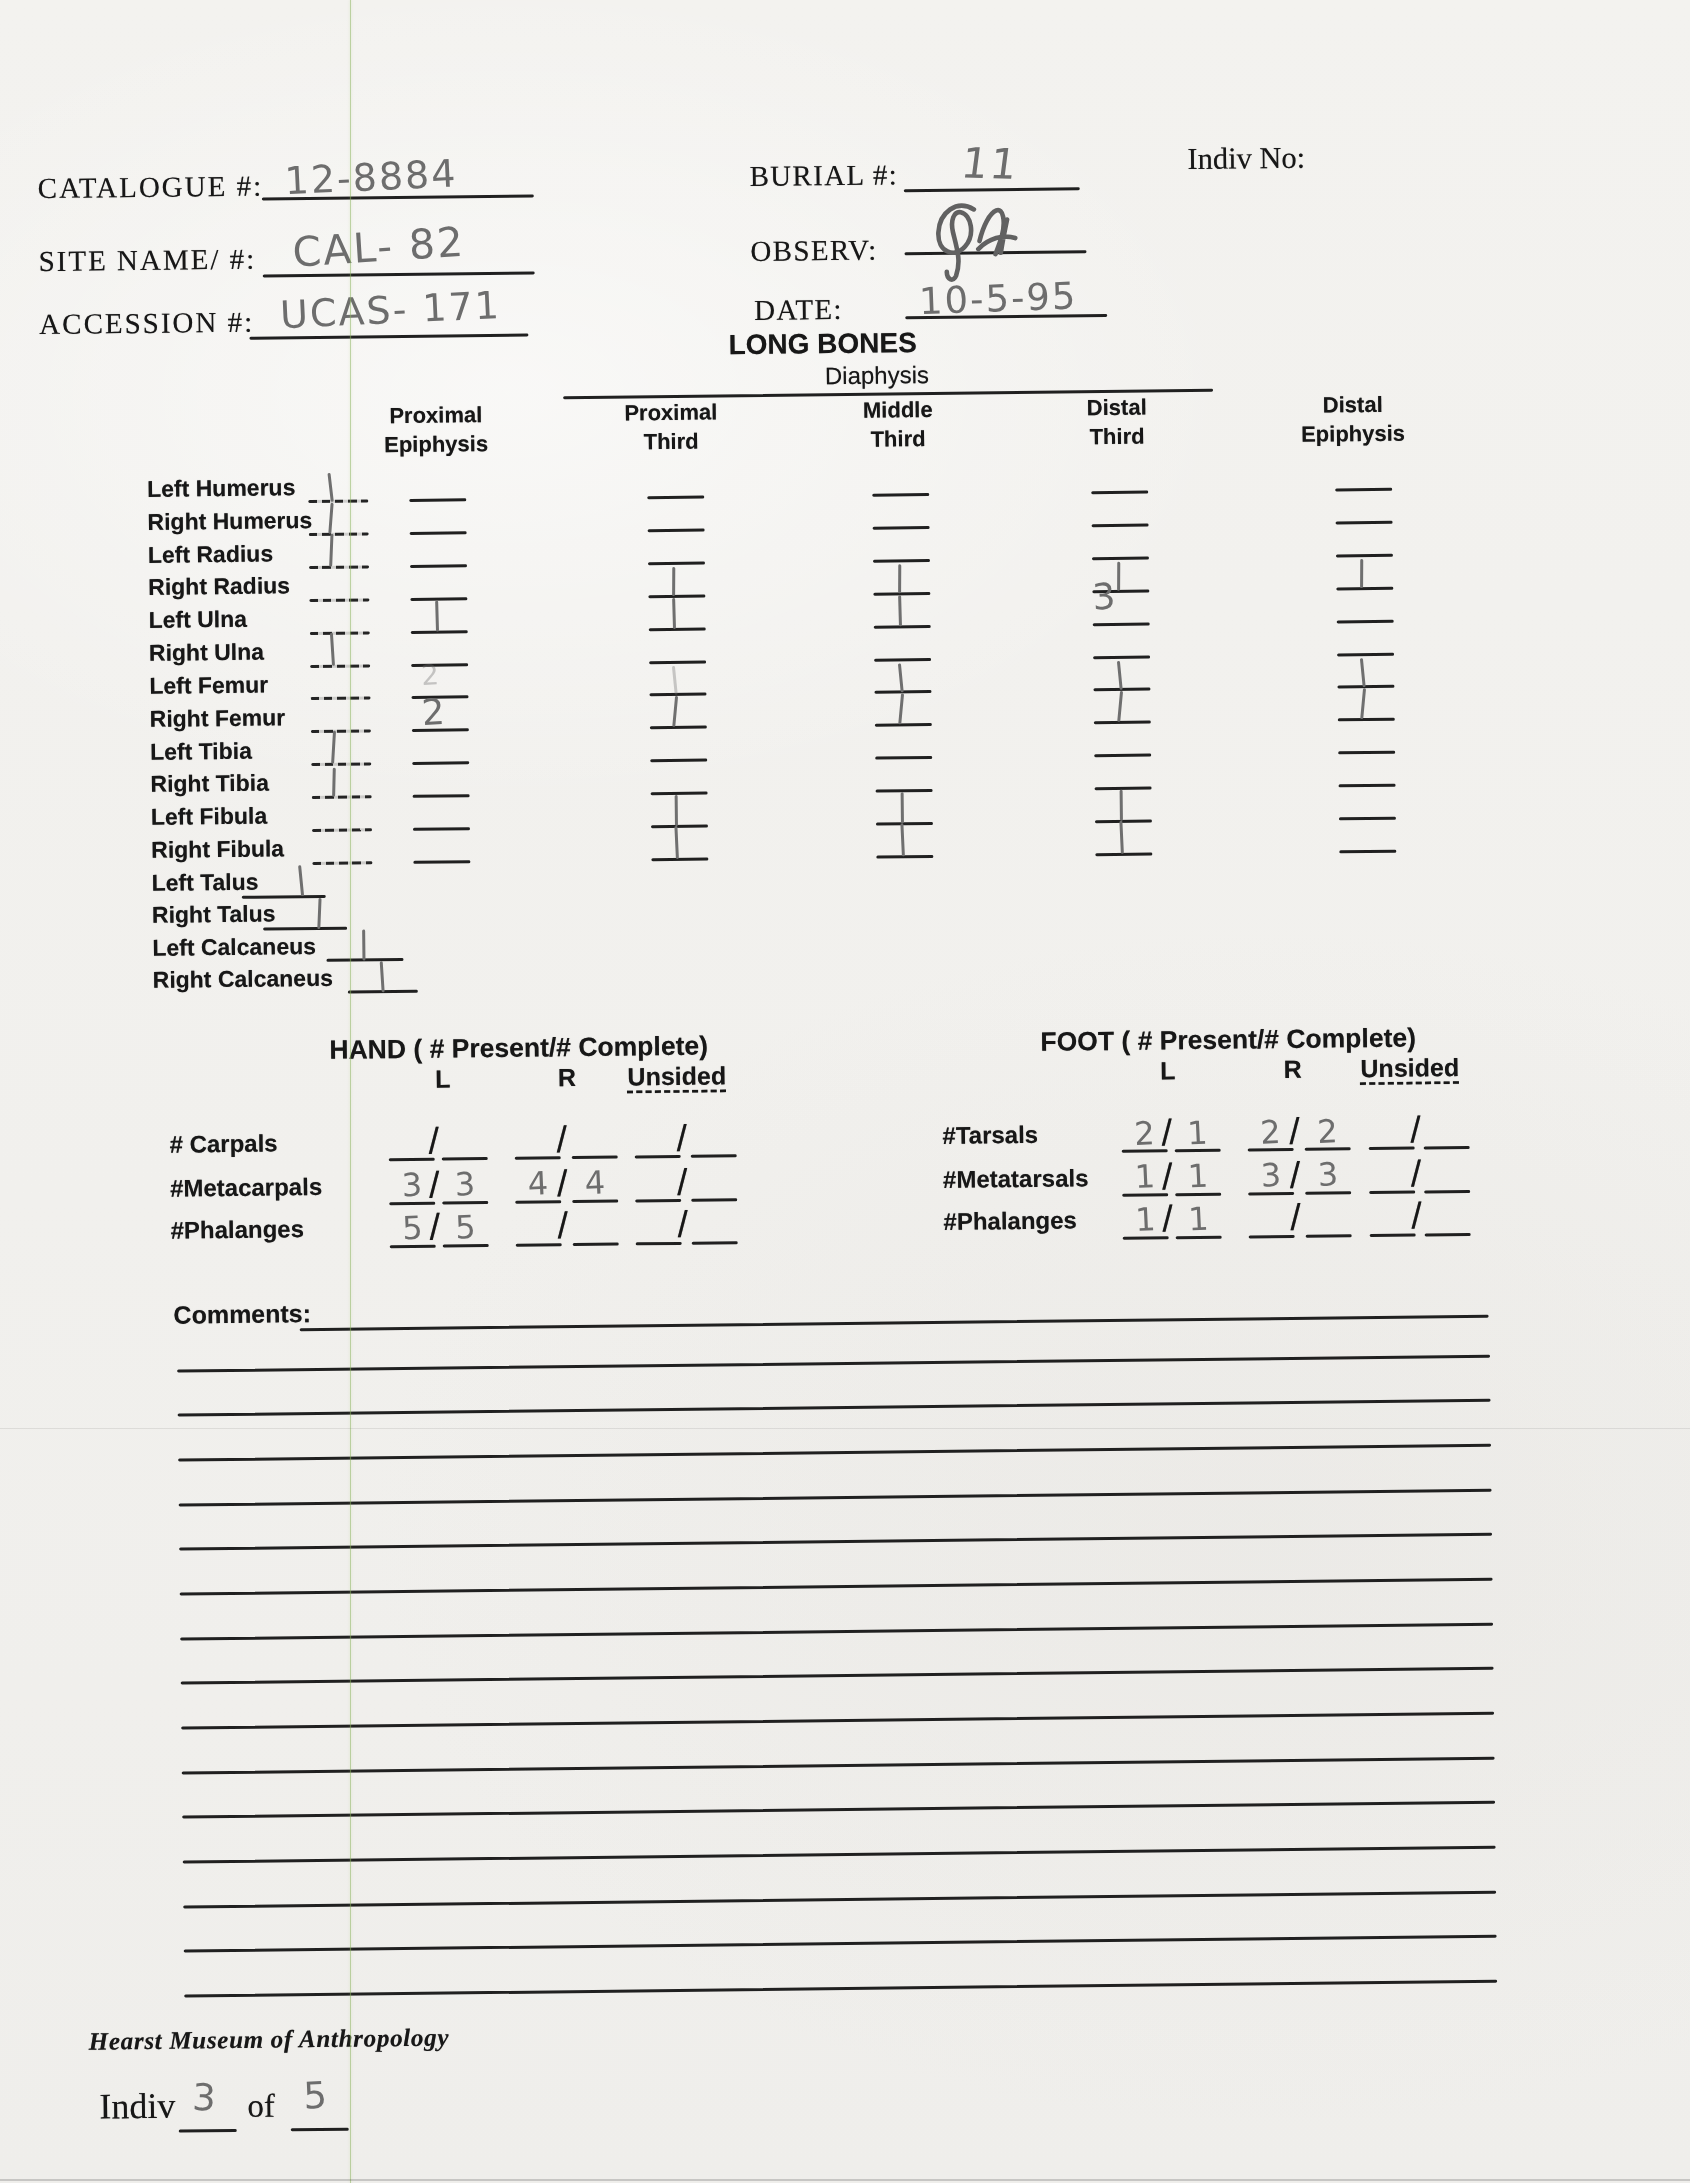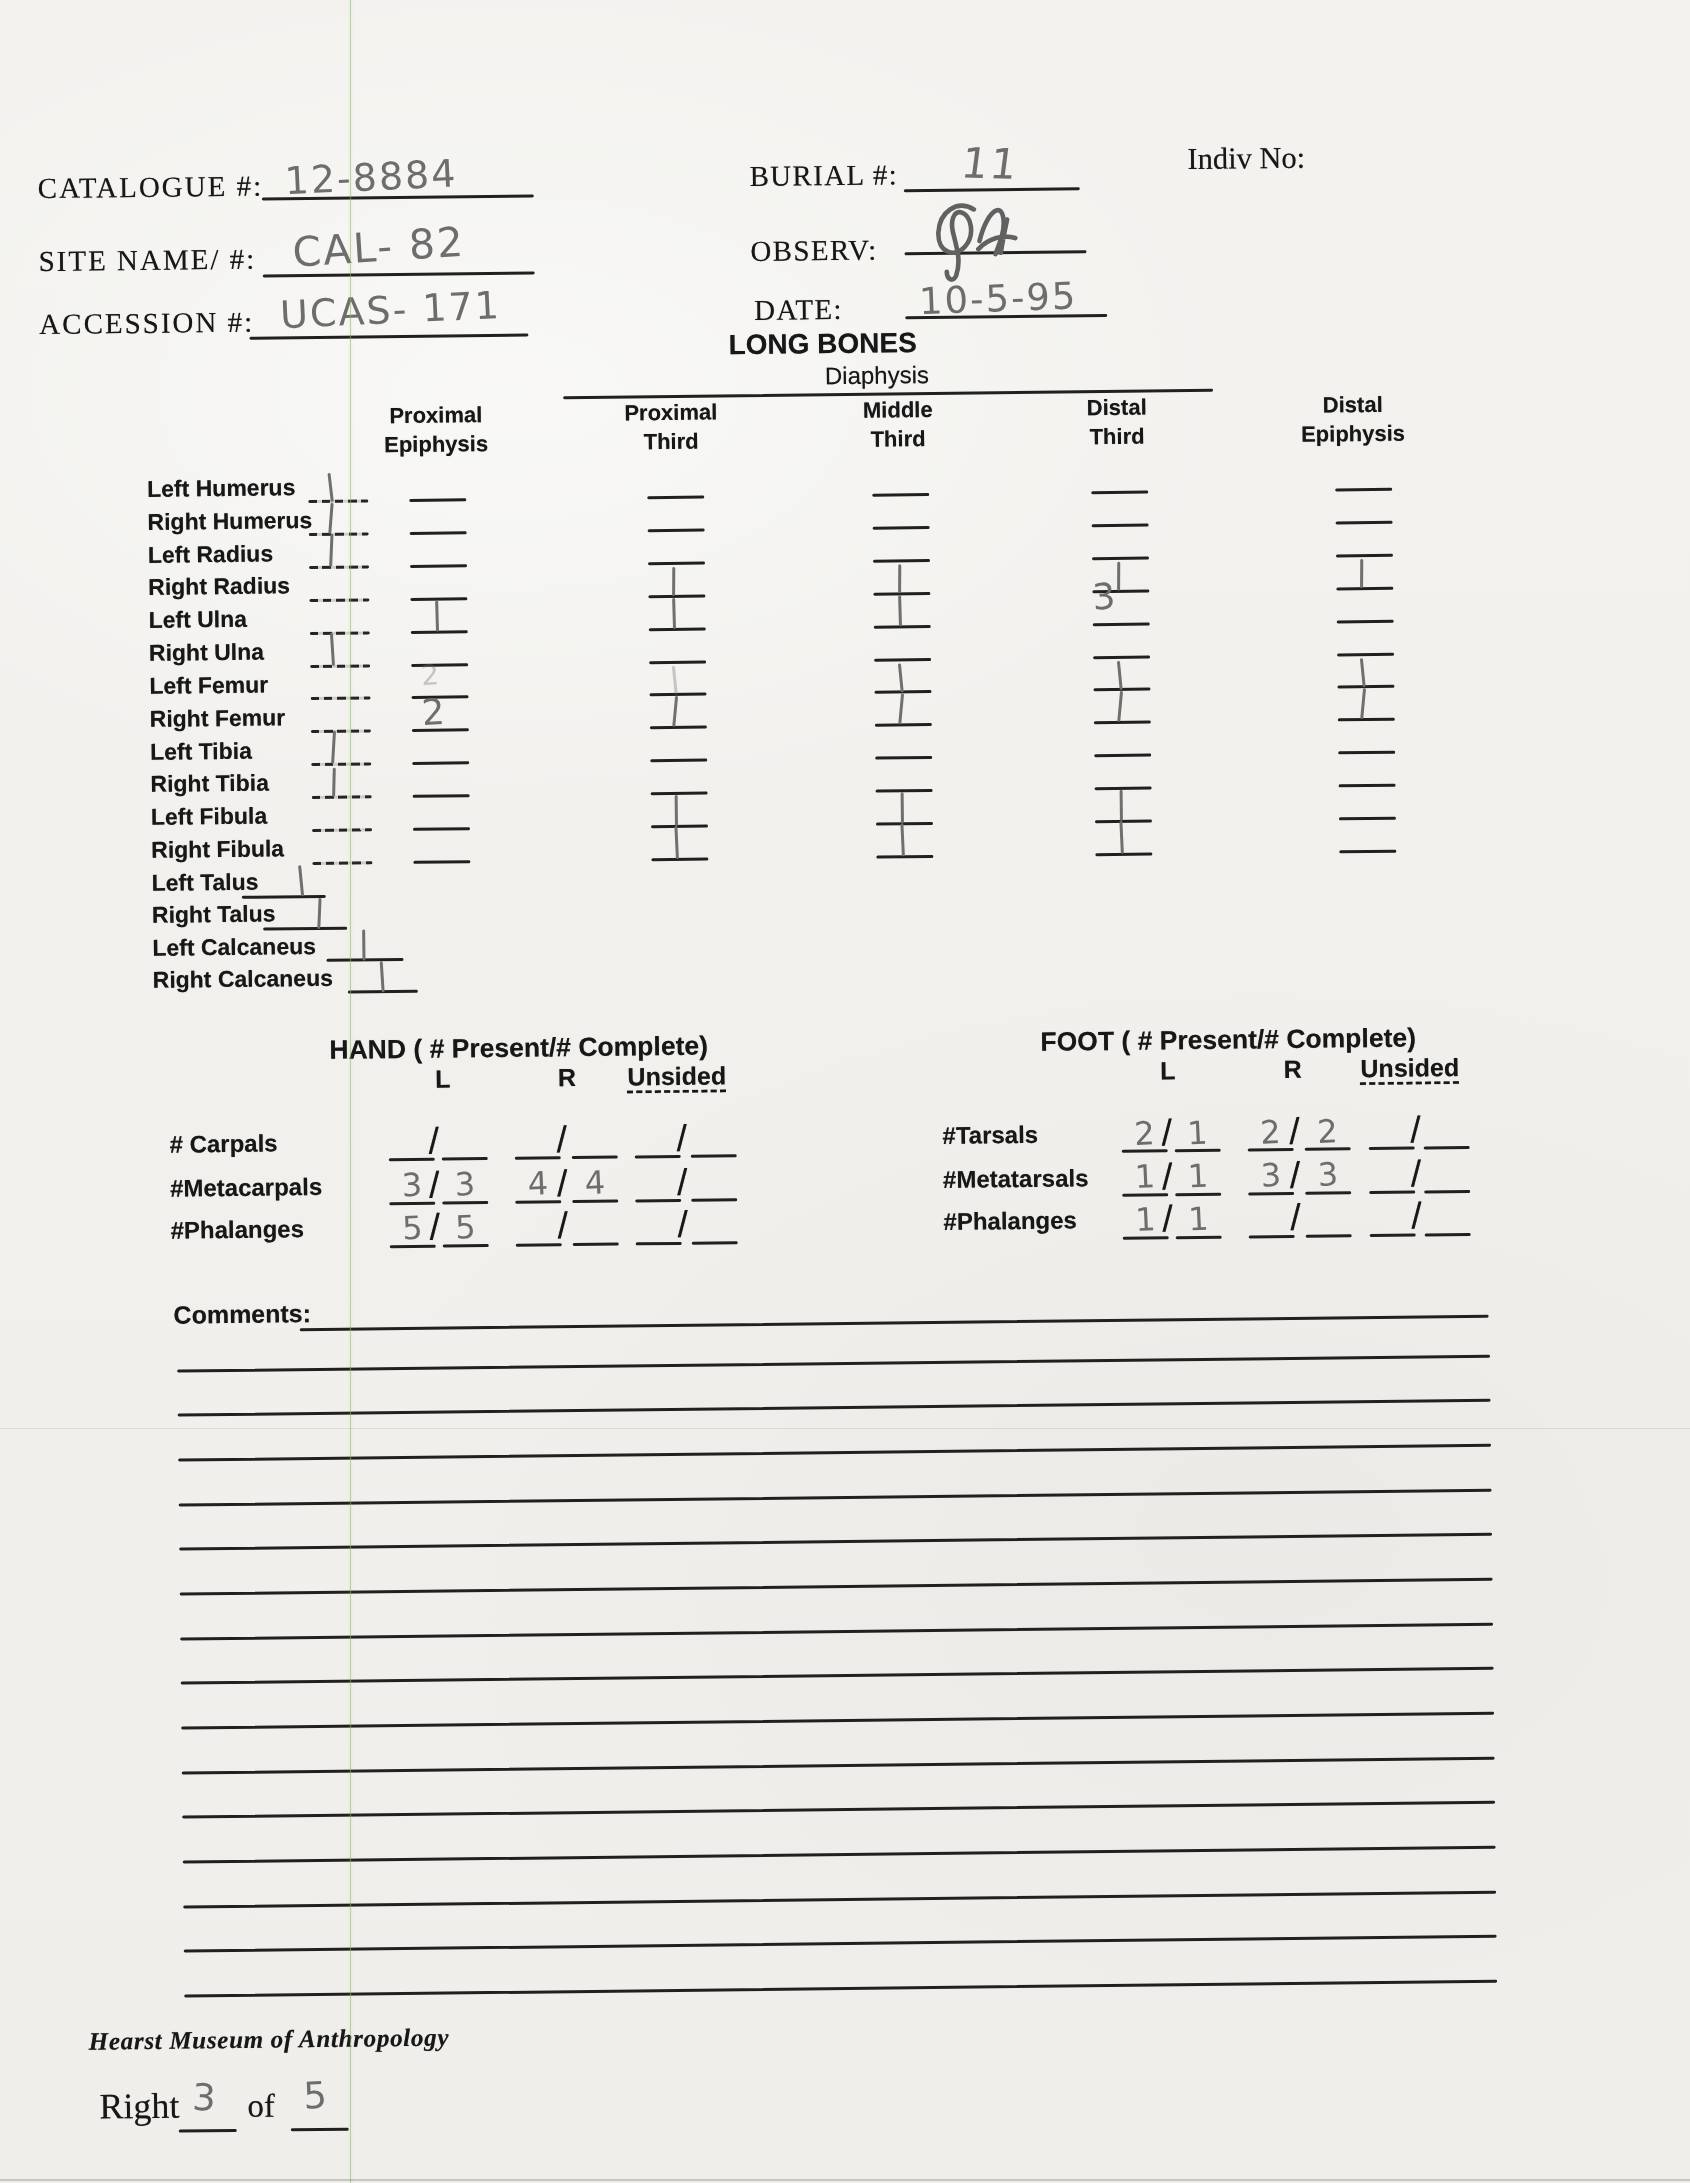--- a/index.html
+++ b/index.html
@@ -312,21 +312,21 @@
         <div class="line thin" style="left: 174px; top: 1719px; width: 1313px;"></div>
         <div class="line thin" style="left: 174px; top: 1764px; width: 1313px;"></div>
         <div class="line thin" style="left: 174px; top: 1808px; width: 1313px;"></div>
         <div class="line thin" style="left: 174px; top: 1853px; width: 1313px;"></div>
         <div class="line thin" style="left: 174px; top: 1898px; width: 1313px;"></div>
         <div class="line thin" style="left: 174px; top: 1942px; width: 1313px;"></div>
         <div class="line thin" style="left: 174px; top: 1987px; width: 1313px;"></div>
       </div>
 
     <div class="abs print serif" style="left:78px;top:2019px;font-size:25px;font-style:italic;font-weight:bold;letter-spacing:0.7px;">Hearst Museum of Anthropology</div>
-    <div class="abs print serif" style="left:88px;top:2077px;font-size:36px;">Right</div>
+    <div class="abs print serif" style="left:88px;top:2077px;font-size:36px;">Indiv</div>
     <div class="line" style="left:167px;top:2122px;width:58px;"></div>
     <div class="hw" style="left:181px;top:2069px;font-size:37px;transform:rotate(3deg);">3</div>
     <div class="abs print serif" style="left:236px;top:2081px;font-size:33px;">of</div>
     <div class="line" style="left:279px;top:2122px;width:58px;"></div>
     <div class="hw" style="left:292px;top:2068px;font-size:37px;transform:rotate(-2deg);">5</div>
   </div>
 
   <div class="greenline"></div>
   <div class="fold" style="top:1428px;"></div>
   <div class="edge"></div>

